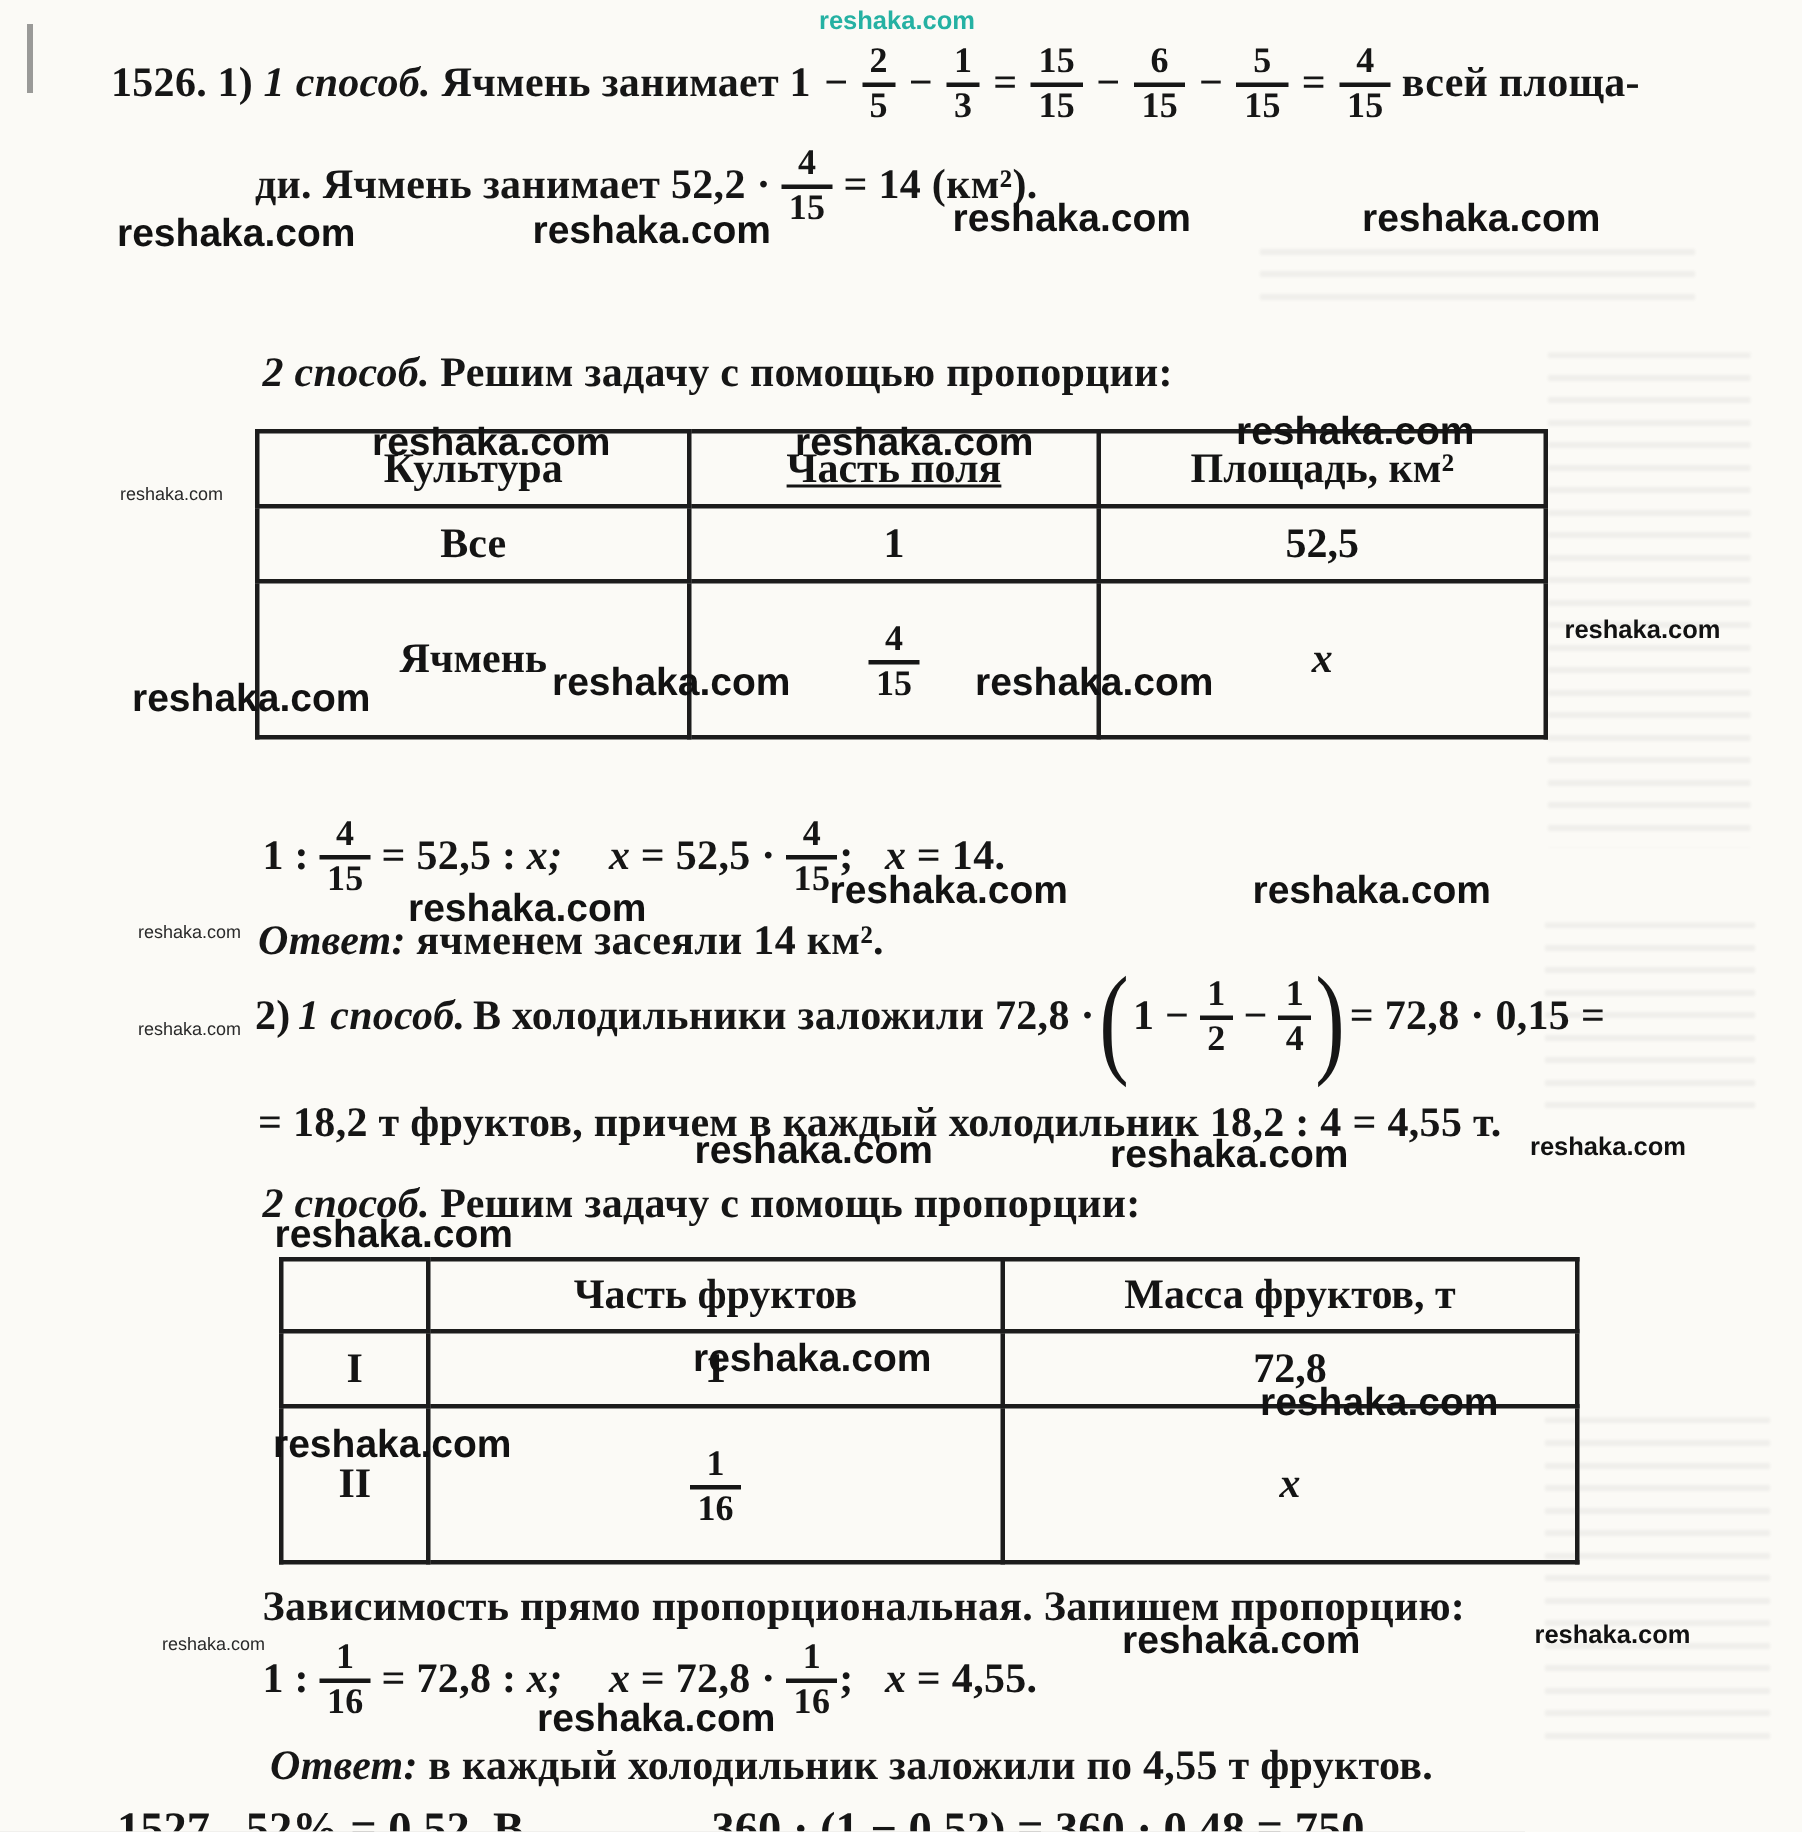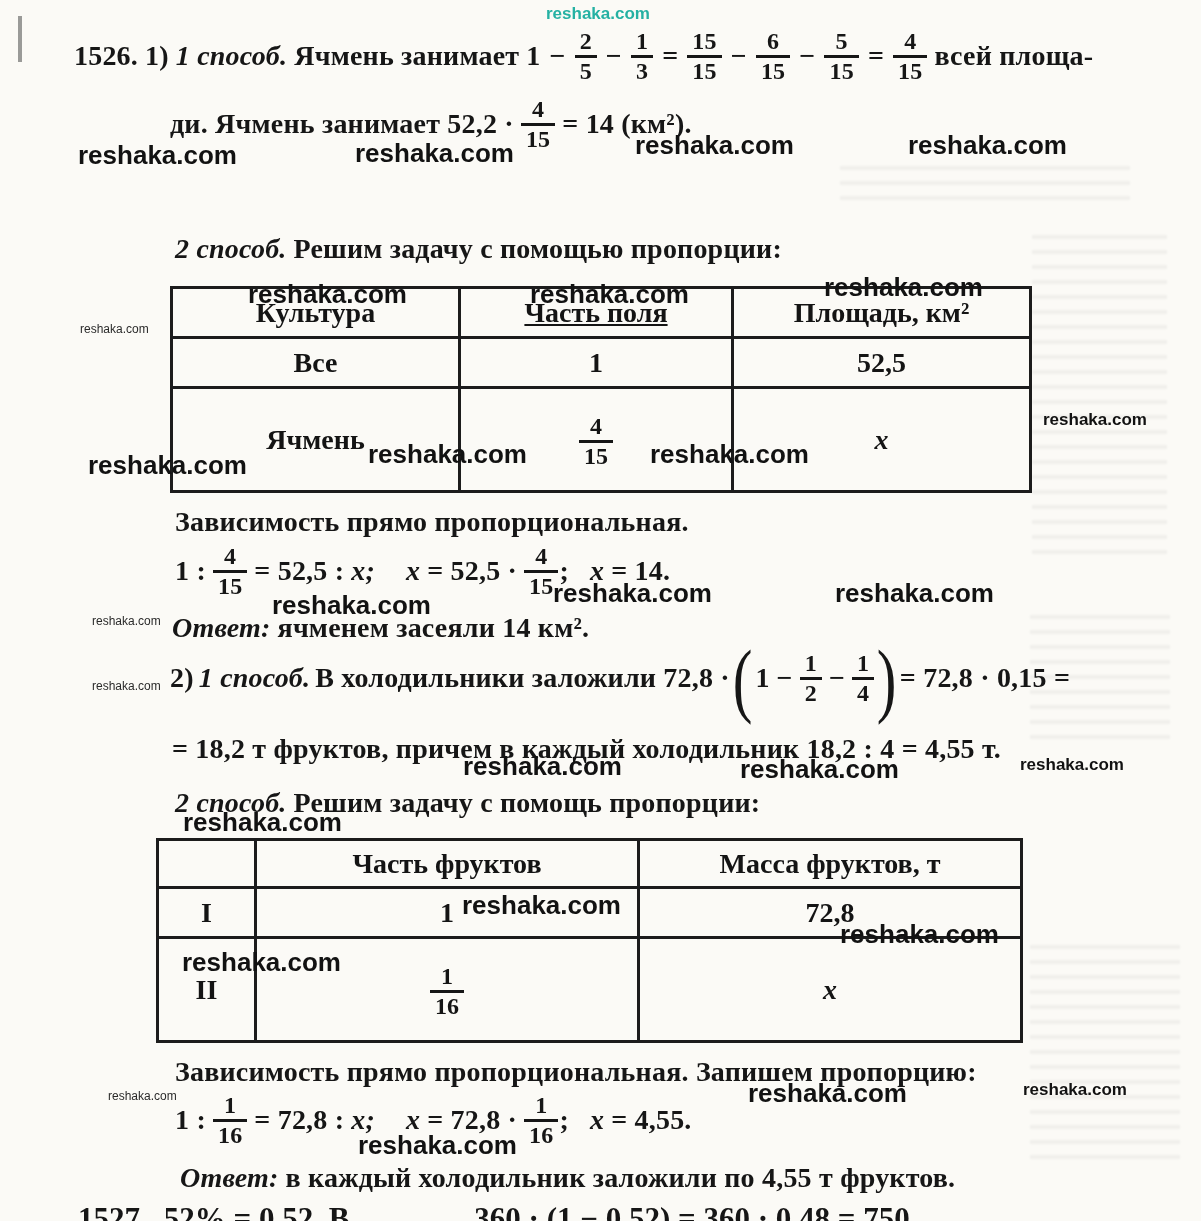--- a/index.html
+++ b/index.html
@@ -149,23 +149,20 @@
           <span class="frac">
               <span class="fn">4</span>
               <span class="fd">15</span>
             </span>
         </td>
         <td class="it">x</td>
       </tr>
     </tbody>
   </table>
 
-  <div class="block txt" style="left:175px; top:506px;">
-    <span>Зависимость прямо пропорциональная.</span>
-  </div>
 
   <div class="block txt" style="left:175px; top:543px;">
     <span>1 :</span>
     <span class="frac">
         <span class="fn">4</span>
         <span class="fd">15</span>
       </span>
     <span>= 52,5 :</span>
     <span class="it">x;</span>
     <span class="it" style="margin-left:24px;">x</span>
@@ -206,21 +203,21 @@
 
   <div class="block txt" style="left:172px; top:733px;">
     <span>= 18,2 т фруктов, причем в каждый холодильник 18,2 : 4 = 4,55 т.</span>
   </div>
 
   <div class="block txt" style="left:175px; top:787px;">
     <span class="bi">2 способ.</span>
     <span>Решим задачу с помощь пропорции:</span>
   </div>
 
-  <table class="ptable" style="left:156px; top:838px;border-radius:31px;">
+  <table class="ptable" style="left:186px; top:838px;border-radius:31px;">
     <tbody>
       <tr style="height:48px;">
         <td style="width:95px;"></td>
         <td style="width:380px;">Часть фруктов</td>
         <td style="width:380px;">Масса фруктов, т</td>
       </tr>
       <tr style="height:50px;">
         <td>I</td>
         <td>1</td>
         <td>72,8</td>

